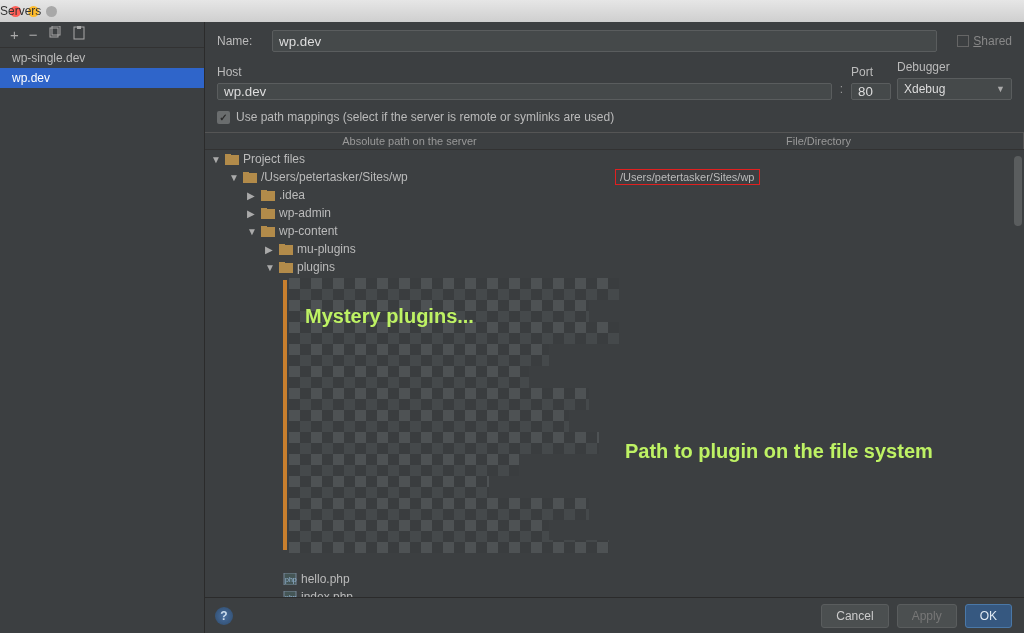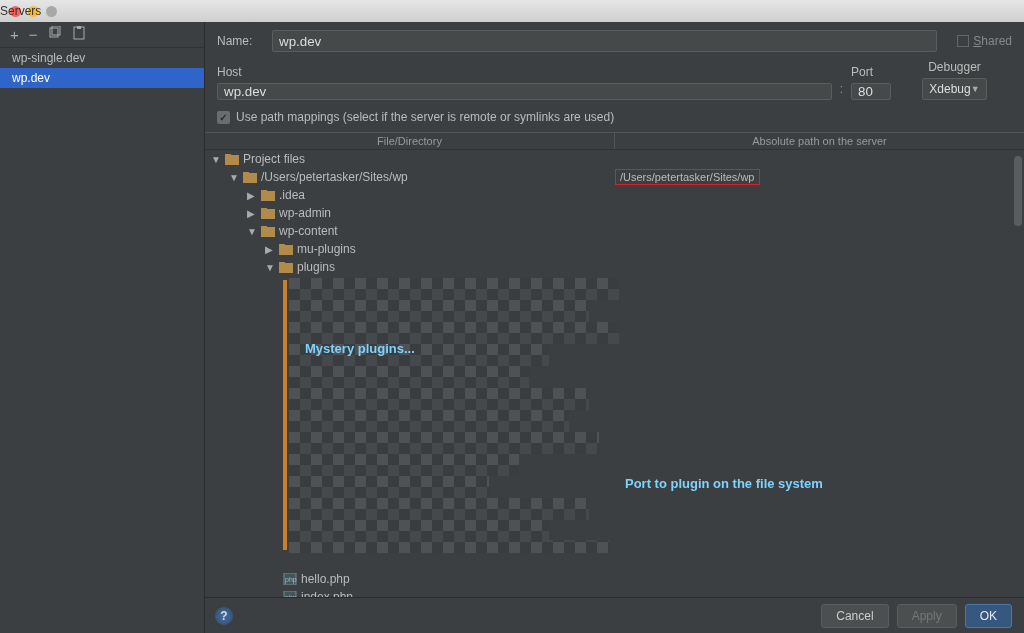--- a/index.html
+++ b/index.html
@@ -17,38 +17,38 @@
   .sideitem { padding:3px 12px; color:#bbb; cursor:pointer; }
   .sideitem.selected { background:#2f65ca; color:#fff; }
   .main { flex:1; display:flex; flex-direction:column; }
   .formrow { display:flex; align-items:center; padding:8px 12px 4px 12px; gap:10px;}
   .label { color:#bbb; width:45px;}
   .input { flex:1; background:#45494a; border:1px solid #5a5d5e; color:#ddd; height:22px; padding:0 6px; border-radius:2px;}
   .shared { display:flex; align-items:center; gap:4px; color:#888; margin-left:10px; white-space:nowrap;}
   .shared-box{width:12px;height:12px;border:1px solid #666;background:#3c3f41;display:inline-block;}
   .row2 { display:flex; padding:4px 12px 6px 12px; gap:6px; align-items:flex-end;}
   .col { display:flex; flex-direction:column; gap:2px;}
-  .col.h{ flex:1; } .col.p{ width:40px;} .col.d{ width:115px;align-items:center;}
+  .col.h{ flex:1; } .col.p{ width:40px;} .col.d{ width:115px;}
   .collabel{color:#bbb; font-size:12px; margin-bottom:2px;}
   .colon{color:#999; padding:0 2px 4px 2px;}
   .select{background:#45494a;border:1px solid #5a5d5e;color:#ddd;height:22px;display:flex;align-items:center;justify-content:space-between;padding:0 6px;border-radius:2px;}
   .chev{font-size:9px;color:#aaa;}
   .checkrow{ display:flex; align-items:center; padding:4px 12px 8px 12px; gap:6px; color:#bbb;}
   .check{width:13px;height:13px;background:#6a6d6e;border-radius:2px;display:flex;align-items:center;justify-content:center;color:#2b2b2b;font-size:10px;font-weight:bold;}
   .tablehdr{display:flex;background:#3c3f41;border-top:1px solid #555;border-bottom:1px solid #323232;}
   .thcell{flex:1;text-align:center;color:#999;font-size:11px;padding:2px 0;border-right:1px solid #555;}
   .tree-area{flex:1;position:relative;background:#3c3f41;overflow:hidden;}
   .scrollbar{position:absolute;right:2px;top:6px;width:8px;height:70px;background:#5a5d5e;border-radius:4px;}
   .tree{position:absolute;left:0;top:0;width:600px;color:#bbb;}
   .node{display:flex;align-items:center;height:18px;gap:4px;}
   .arrow{width:10px;display:inline-block;color:#aaa;font-size:10px;}
   .foldericon svg, .fileicon svg{display:block;}
   .absolutepath{position:absolute;}
   .redbox{border:1px solid #e02020;padding:1px 4px;color:#bbb;font-size:11px;}
-  .annot{position:absolute;color:#7dd3fc;font-weight:bold;font-size:13px;margin-top:36px;}
+  .annot{position:absolute;color:#bef264;font-weight:bold;font-size:20px;}
   .orangebar{position:absolute;left:290px;top:134px;width:4px;height:400px;background:#c87f2e;}
   .footer{height:36px;border-top:1px solid #2b2b2b;display:flex;align-items:center;justify-content:flex-end;padding:0 12px;gap:8px;background:#3c3f41;}
   .btn{height:24px;padding:0 14px;background:#4b4f50;border:1px solid #5a5d5e;color:#ccc;border-radius:3px;display:flex;align-items:center;cursor:pointer;}
   .btn.primary{background:#365880;border-color:#4a78a8;color:#e0e9f2;}
   .btn.disabled{color:#777;}
   .helpicon{position:absolute;left:10px;bottom:8px;width:18px;height:18px;border-radius:50%;background:radial-gradient(#4a6fa0,#2d4a6a);color:#cde;display:flex;align-items:center;justify-content:center;font-size:12px;font-weight:bold;}
   .mosaic {position:absolute;}
 </style>
 </head>
 <body>
@@ -115,22 +115,22 @@
           </div>
         </div>
       </div>
 
       <div class="checkrow">
         <span class="check">✓</span>
         <span>Use path mappings (select if the server is remote or symlinks are used)</span>
       </div>
 
       <div class="tablehdr">
+        <div class="thcell" style="border-right:none">Absolute path on the server</div>
         <div class="thcell">File/Directory</div>
-        <div class="thcell" style="border-right:none">Absolute path on the server</div>
       </div>
 
       <div class="tree-area">
         <div class="scrollbar"></div>
 
         <div class="tree">
           <div class="node" style="padding-left:6px">
             <span class="arrow">▼</span>
             <span class="foldericon">
                 <svg width="14" height="11">
@@ -259,21 +259,21 @@
             <span>themes</span>
           </div>
 
         </div>
 
         <div class="absolutepath" style="left:410px;top:20px;">
           <span class="redbox">/Users/petertasker/Sites/wp</span>
         </div>
 
         <div class="annot" style="left:100px;top:155px;">Mystery plugins...</div>
-        <div class="annot" style="left:420px;top:290px;">Port to plugin on the file system</div>
+        <div class="annot" style="left:420px;top:290px;">Path to plugin on the file system</div>
       </div>
 
       <div class="footer" style="position:relative">
         <div class="helpicon">?</div>
         <div class="btn">Cancel</div>
         <div class="btn disabled">Apply</div>
         <div class="btn primary">OK</div>
       </div>
     </div>
   </div>

